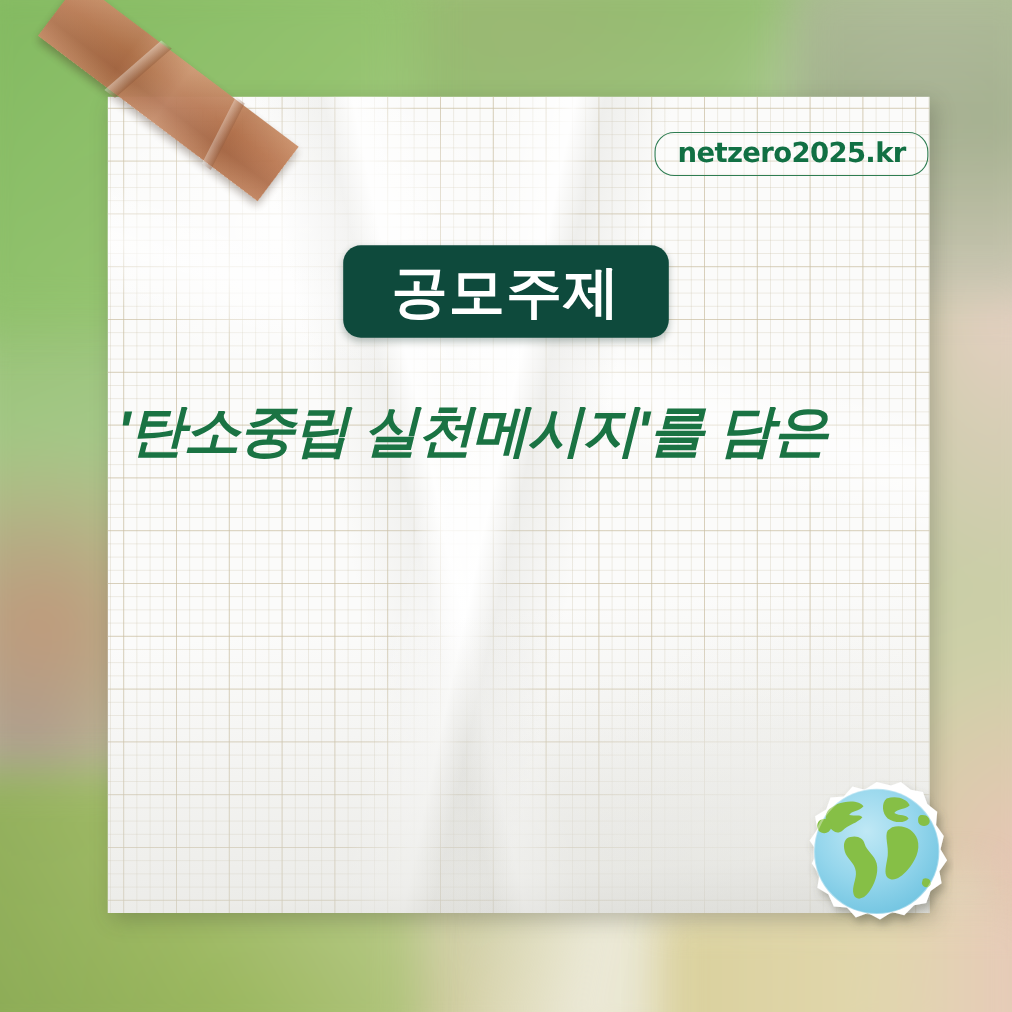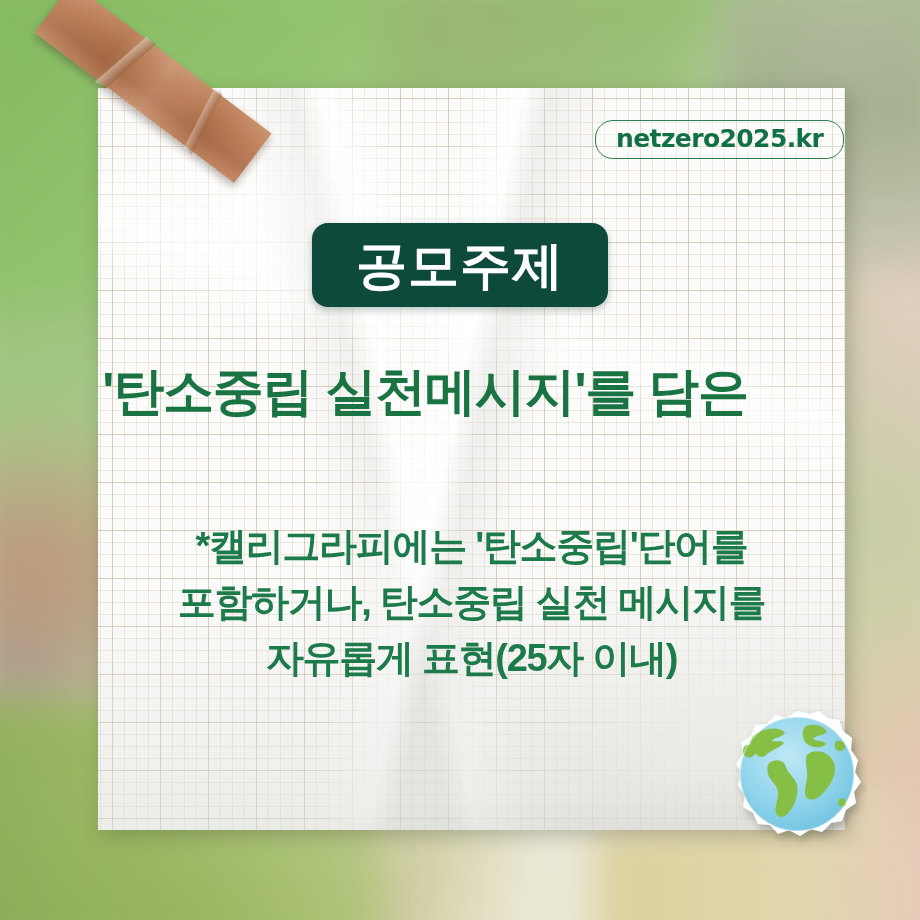--- a/index.html
+++ b/index.html
@@ -200,21 +200,22 @@
     line-height: 1;
     white-space: nowrap;
   }
 
   
   .title-block {
     position: absolute;
     left: 98px;
     top: 355px;
     width: 654px;
-    text-align: center;
+    text-align: right;
+    font-style: italic;
   }
   .title-line {
     color: #1a7343;
     font-size: 51px;
     font-weight: 700;
     line-height: 74px;
     letter-spacing: -1.2px;
     white-space: nowrap;
   }
 
@@ -271,25 +272,20 @@
   </div>
 
   <div class="pill">
     <span class="pill-text">공모주제</span>
   </div>
 
   <div class="title-block">
     <div class="title-line">'탄소중립 실천메시지'를 담은</div>
   </div>
 
-  <div class="note-block">
-    <div class="note-line">*캘리그라피에는 '탄소중립'단어를</div>
-    <div class="note-line">포함하거나, 탄소중립 실천 메시지를</div>
-    <div class="note-line">자유롭게 표현(25자 이내)</div>
-  </div>
 
   <div class="earth">
     <svg viewBox="0 0 140 140" xmlns="http://www.w3.org/2000/svg" aria-hidden="true">
       <defs>
         <radialGradient id="ocean" cx="42%" cy="34%" r="72%">
           <stop offset="0%" stop-color="#bfe8f5"></stop>
           <stop offset="55%" stop-color="#95d6ec"></stop>
           <stop offset="100%" stop-color="#6fc3e0"></stop>
         </radialGradient>
         <filter id="stickerShadow" x="-30%" y="-30%" width="170%" height="170%">

